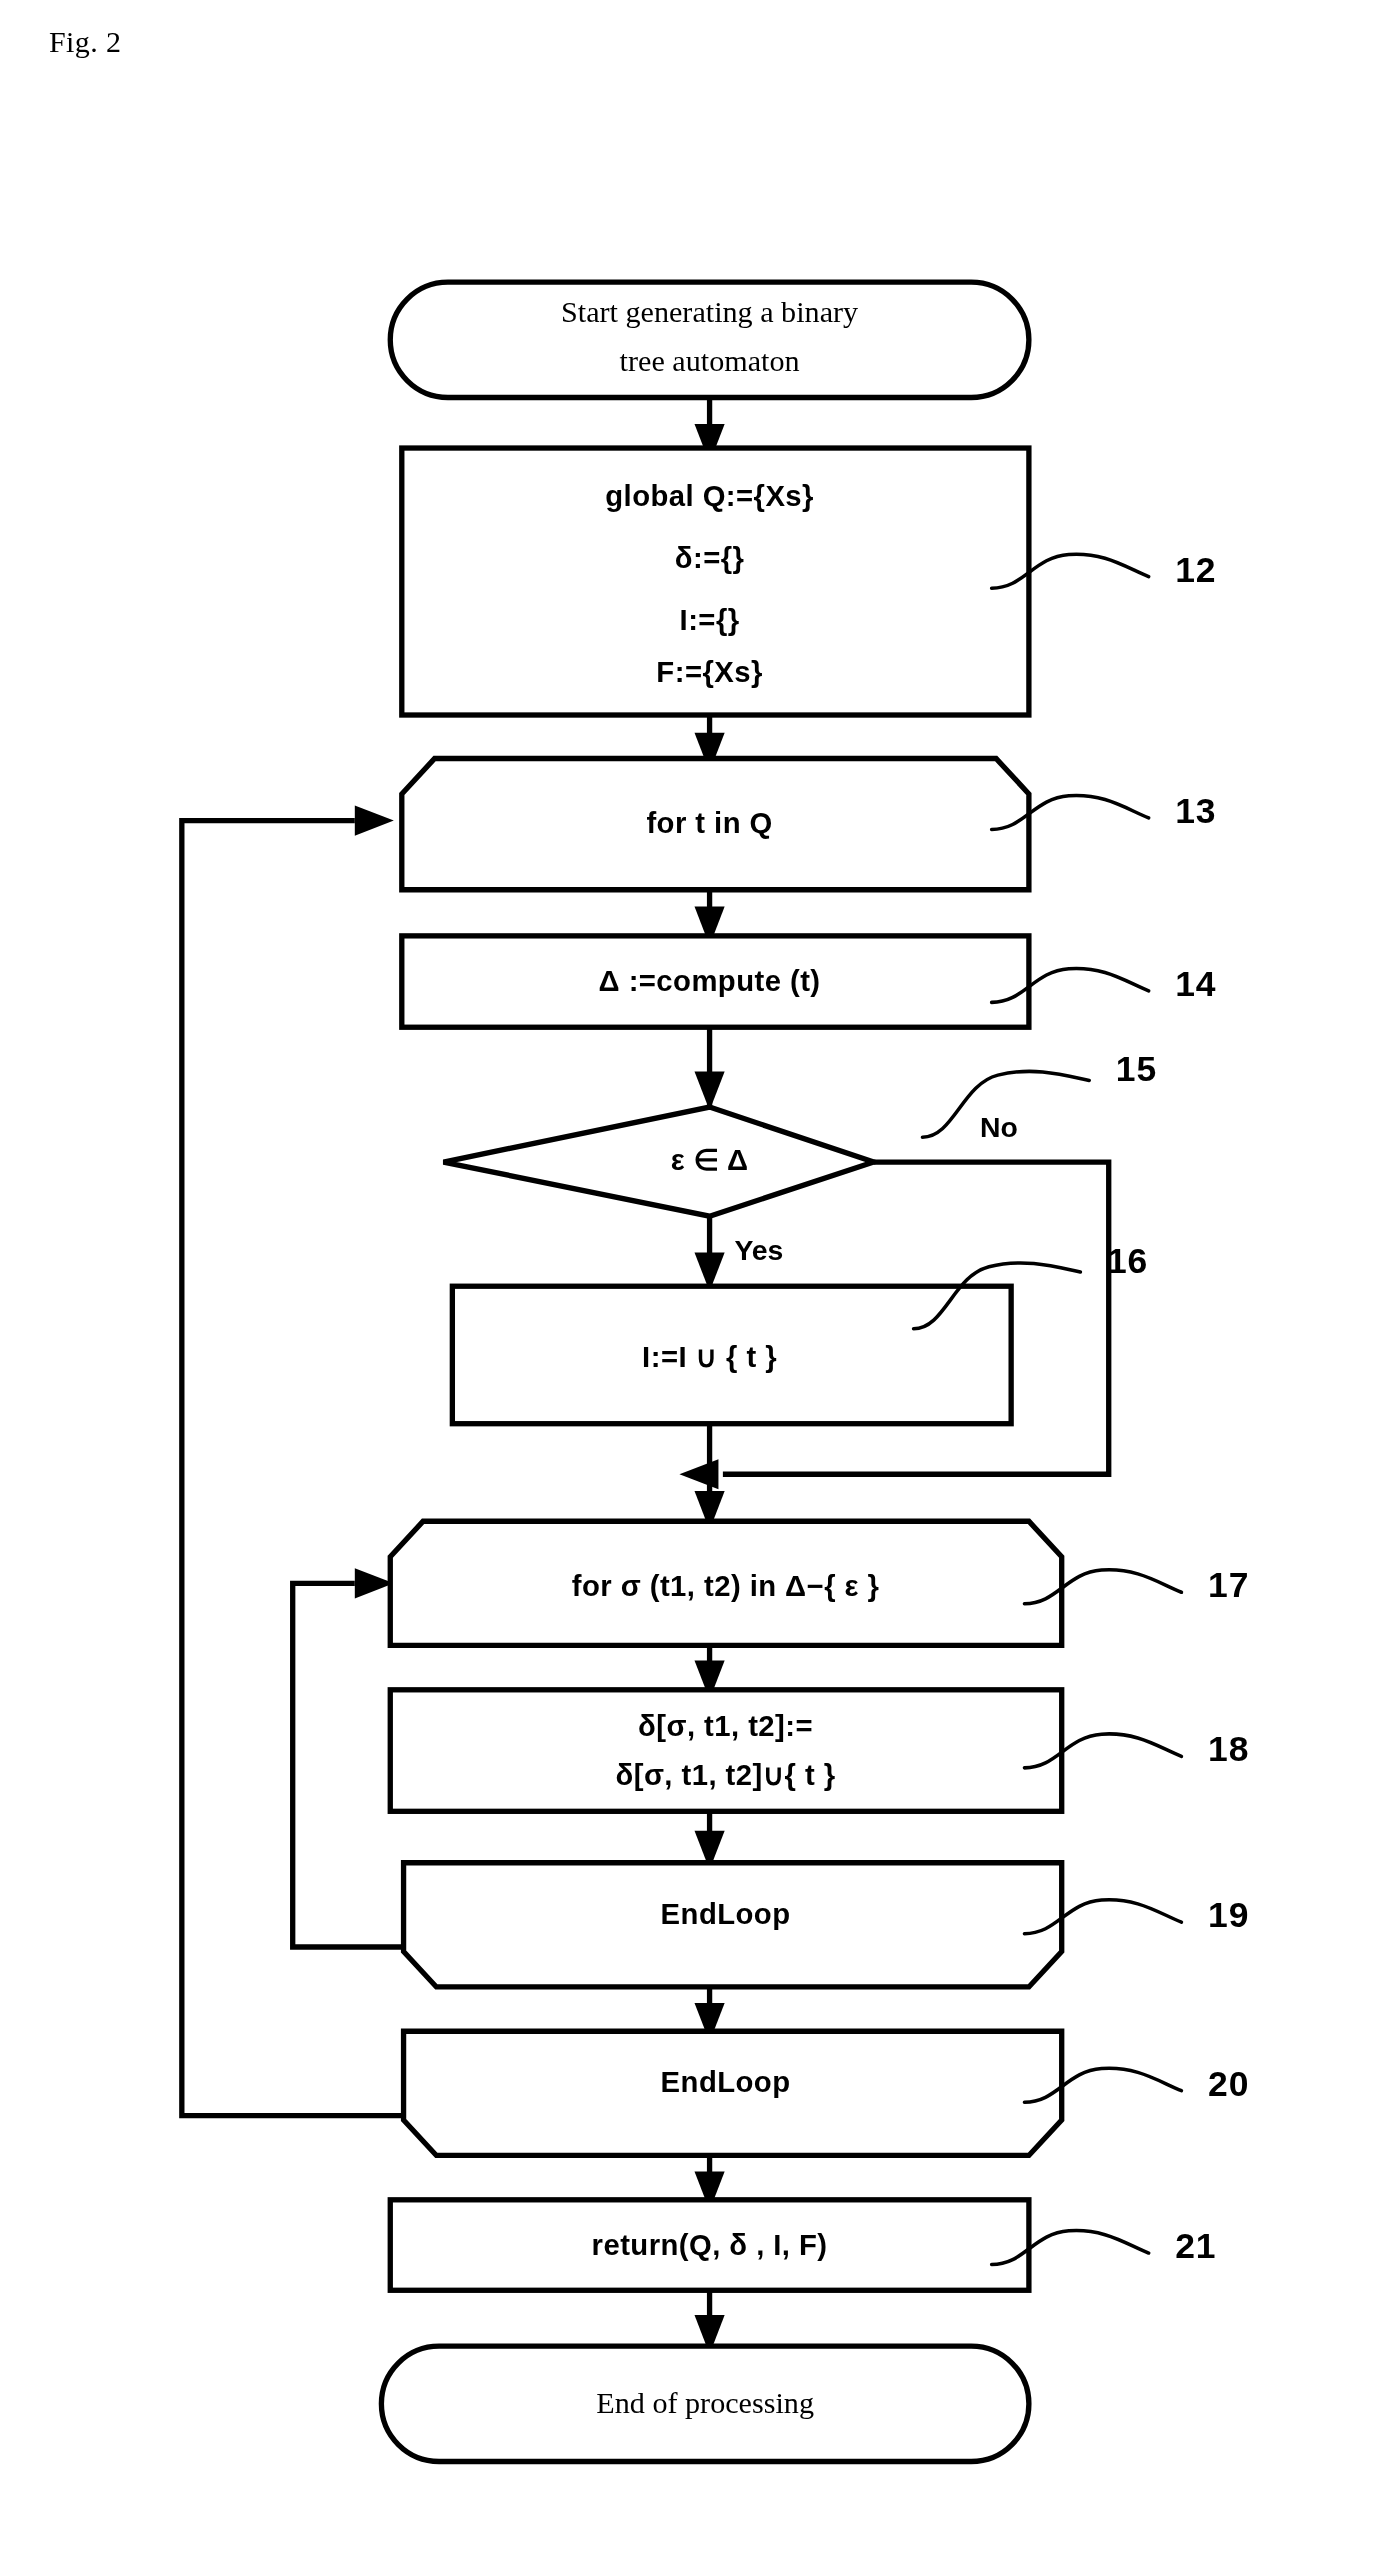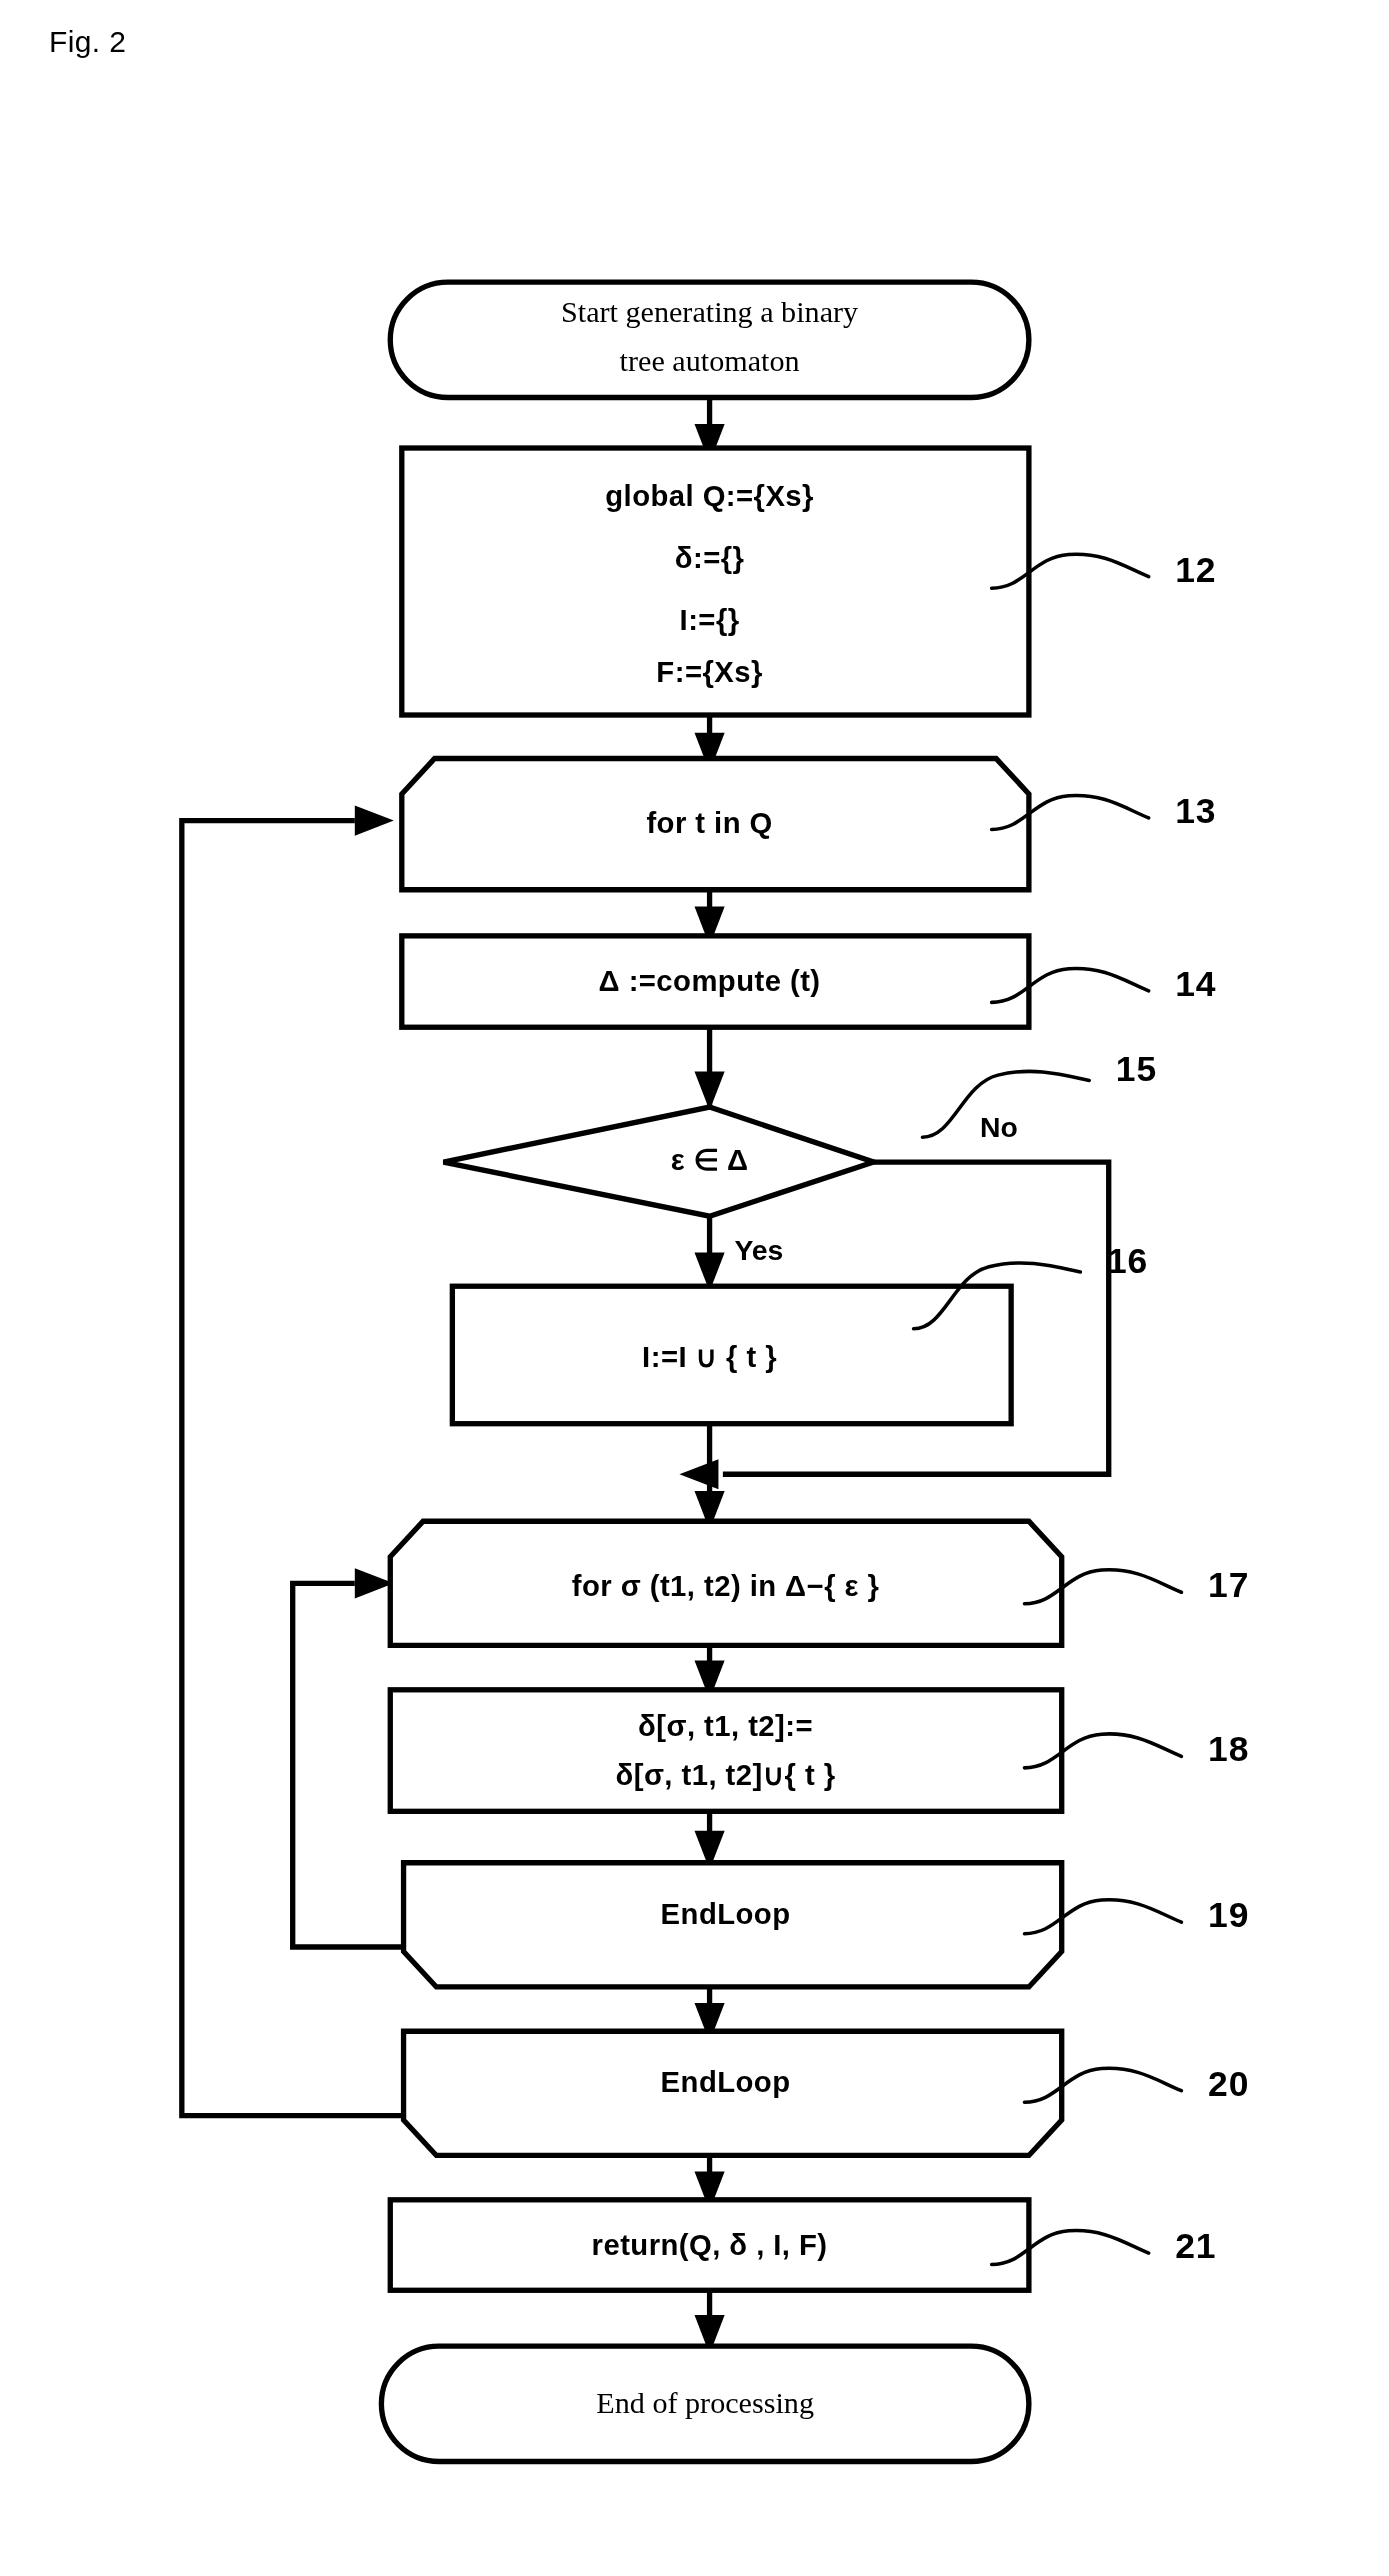--- a/index.html
+++ b/index.html
@@ -19,21 +19,21 @@
     position: absolute;
     left: 0;
     top: 0;
     width: 1389px;
     height: 2576px;
   }
   .fig-label {
     position: absolute;
     left: 49px;
     top: 25px;
-    font-family: Liberation Sans, sans-serif;
+    font-family: Liberation Serif, serif;
     font-size: 30px;
     letter-spacing: 0.4px;
     color: #000;
     white-space: nowrap;
   }
   svg.flow {
     position: absolute;
     left: 0;
     top: 0;
     width: 1389px;

